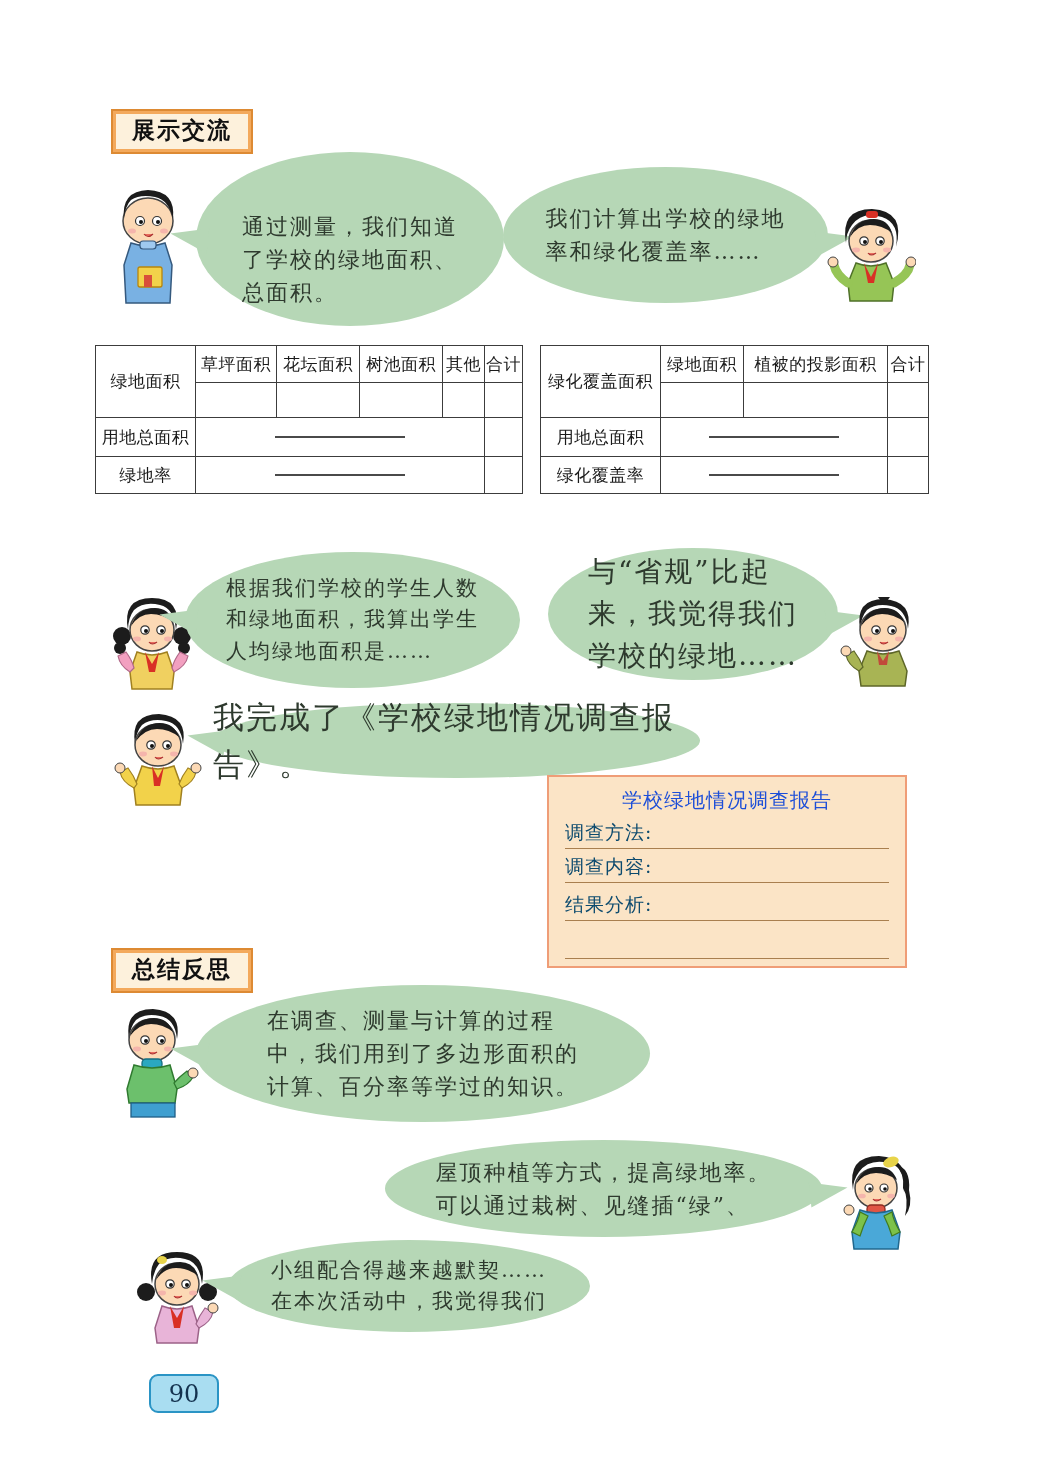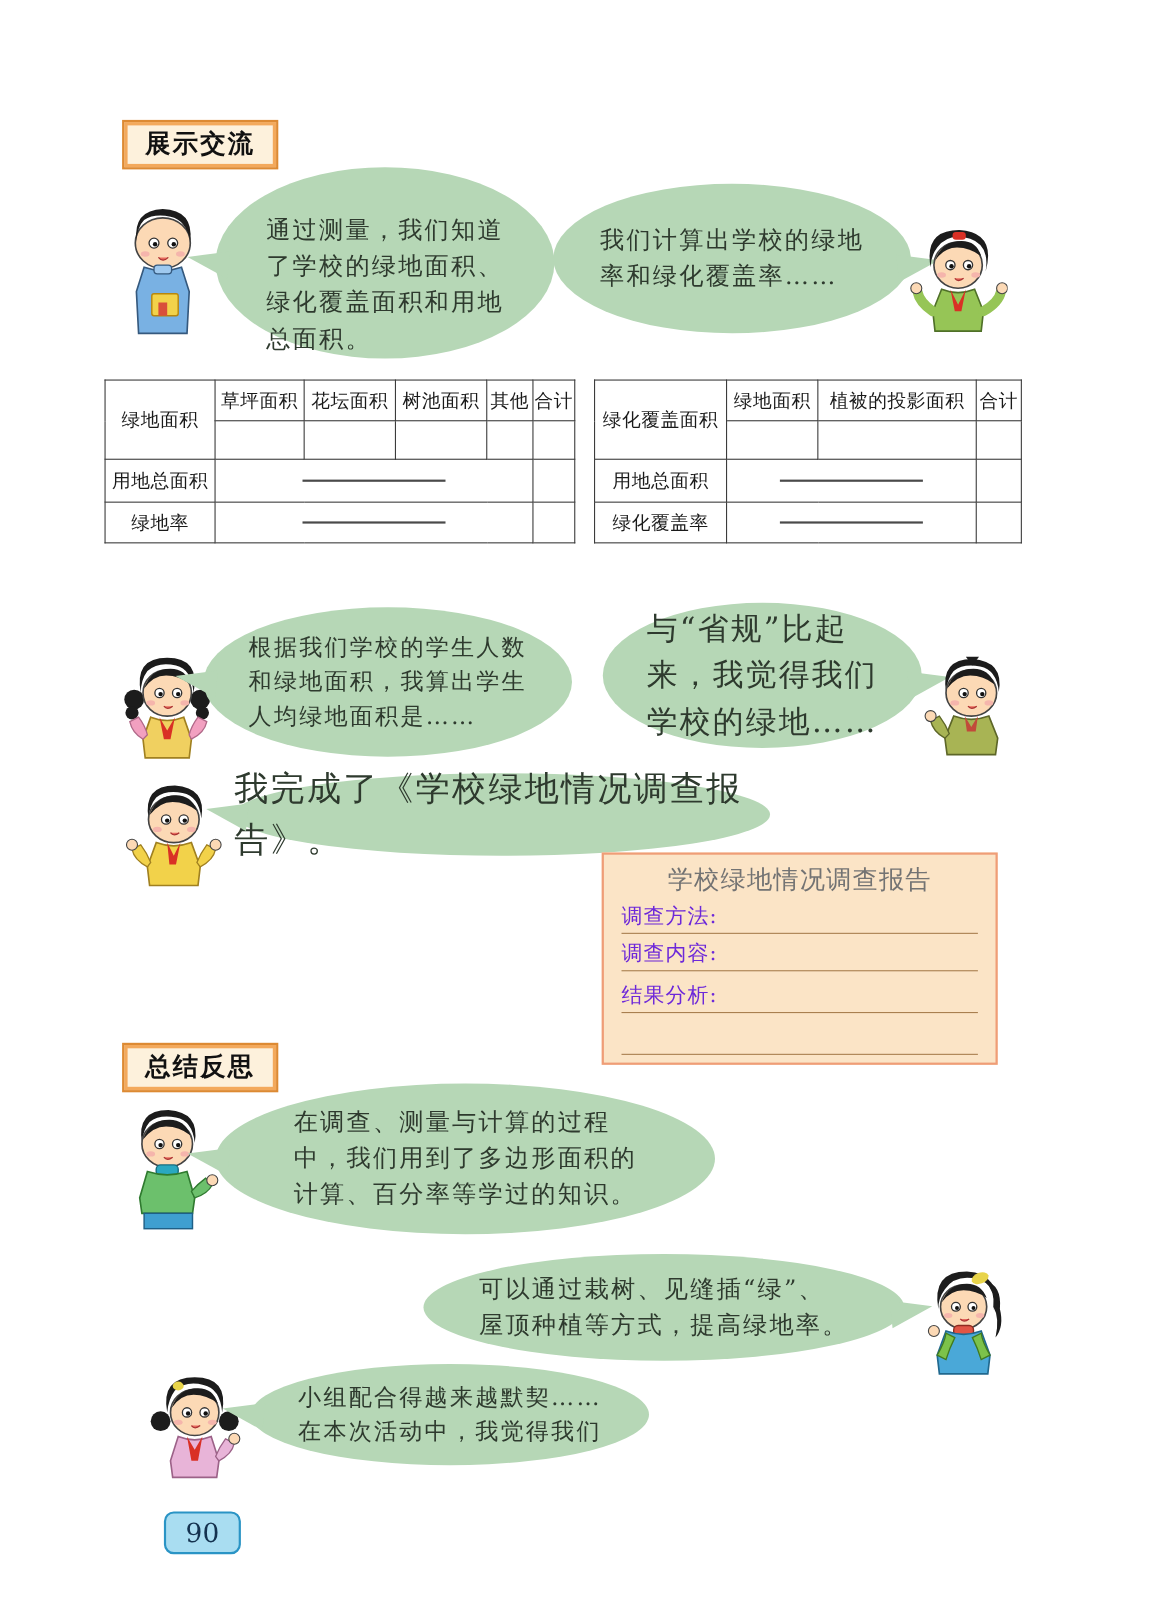--- a/index.html
+++ b/index.html
@@ -23,22 +23,22 @@
   
   table.fill{position:absolute;border-collapse:collapse;table-layout:fixed;}
   table.fill td{border:1.6px solid #3c3c3c;text-align:center;vertical-align:middle;
                 font-size:17px;color:#1a1a1a;padding:0 1px;letter-spacing:0.5px;}
   tr.r1 td{height:36px;} tr.r2 td{height:34px;} tr.r3 td{height:38px;} tr.r4 td{height:36px;}
   .dash{width:130px;height:0;border-top:2.2px solid #4a4a4a;margin:0 auto;}
 
   
   .report{position:absolute;left:547px;top:775px;width:360px;height:193px;box-sizing:border-box;
           background:#fbe4c6;border:2px solid #ef9d77;padding:8px 16px 10px;}
-  .rtitle{text-align:center;font-size:23px;color:#737373;letter-spacing:1px;height:30px;line-height:30px;}
-  .rrow{border-bottom:1.4px solid #a97f4f;height:31px;font-size:19px;color:#6d28d9;
+  .rtitle{text-align:center;font-size:20px;color:#1d4ed8;letter-spacing:1px;height:30px;line-height:30px;}
+  .rrow{border-bottom:1.4px solid #a97f4f;height:31px;font-size:19px;color:#0c4a6e;
         display:flex;align-items:flex-end;padding-bottom:2px;letter-spacing:1px;}
   .rrow-tall{height:35px;} .rrow-blank{height:35px;}
 
   
   .pagenum{position:absolute;left:113px;top:1374px;width:66px;height:35px;background:#a9ddf1;
            border:2px solid #2a94c5;border-radius:9px;display:flex;align-items:center;justify-content:center;
            font-size:24px;color:#14324f;margin-left:36px;}
 
   .char{position:absolute;}
 </style>
@@ -65,21 +65,20 @@
       <rect x="38" y="84" width="24" height="20" rx="2" fill="#f2d24a" stroke="#b8860b" stroke-width="1.3"></rect>
       <rect x="44" y="92" width="8" height="12" fill="#d94f3a"></rect>
     </svg>
   </div>
 
   <div class="bubble" style="left:196px;top:152px;width:308px;height:174px;">
     <div class="tail tail-left"></div>
     <div class="btext" style="font-size:22px;margin-top:40px;">
       <div>通过测量，我们知道</div>
       <div>了学校的绿地面积、</div>
-      <div>绿化覆盖面积和用地</div>
       <div>总面积。</div>
     </div>
   </div>
 
   <div class="bubble" style="left:503px;top:167px;width:325px;height:136px;">
     <div class="tail tail-right"></div>
     <div class="btext" style="font-size:22px;">
       <div>我们计算出学校的绿地</div>
       <div>率和绿化覆盖率……</div>
     </div>
@@ -315,22 +314,22 @@
     <div class="btext" style="font-size:22px;">
       <div>在调查、测量与计算的过程</div>
       <div>中，我们用到了多边形面积的</div>
       <div>计算、百分率等学过的知识。</div>
     </div>
   </div>
 
   <div class="bubble" style="left:385px;top:1140px;width:437px;height:97px;">
     <div class="tail tail-right"></div>
     <div class="btext" style="font-size:22px;">
+      <div>屋顶种植等方式，提高绿地率。</div>
       <div>可以通过栽树、见缝插“绿”、</div>
-      <div>屋顶种植等方式，提高绿地率。</div>
     </div>
   </div>
 
   <div class="char" style="left:833px;top:1150px;">
     <svg width="90" height="102" viewBox="0 0 90 102">
       <path d="M20,40 Q14,6 46,6 Q78,8 70,42 Q74,18 56,13 Q36,8 26,22 Q20,30 20,40Z" fill="#1c1c1c"></path>
       <path d="M62,14 Q78,18 76,40 Q80,56 72,66 Q76,48 70,38 Q72,24 62,14Z" fill="#1c1c1c"></path>
       <ellipse cx="58" cy="12" rx="8" ry="5" fill="#e8d44a" transform="rotate(-20 58 12)"></ellipse>
       <ellipse cx="43" cy="38" rx="21" ry="20" fill="#fcd9b5" stroke="#444" stroke-width="1.5"></ellipse>
       <path d="M23,34 Q29,17 46,17 Q59,17 64,30 Q54,23 43,23 Q31,23 23,34Z" fill="#1c1c1c"></path>

